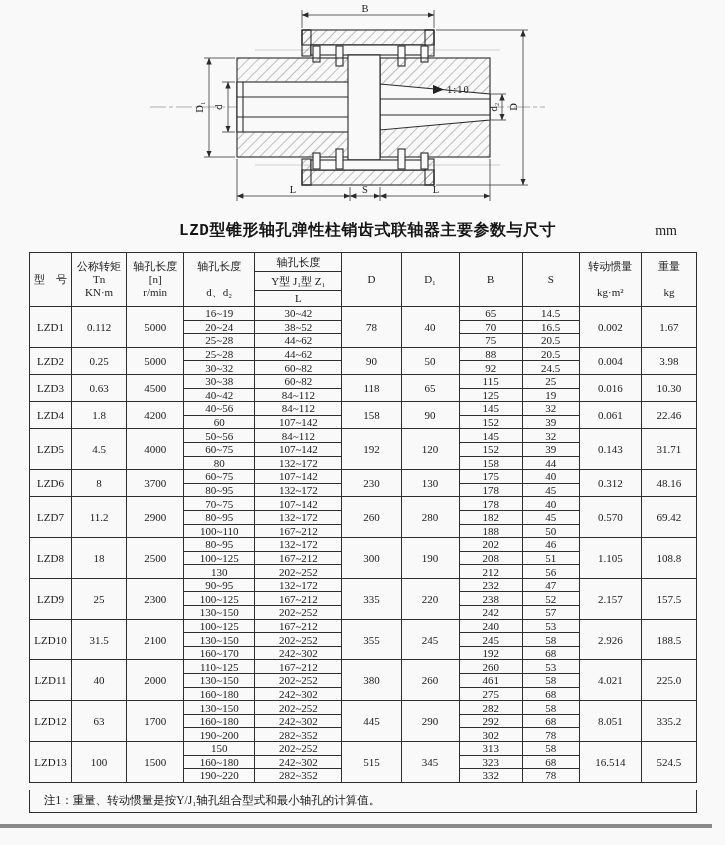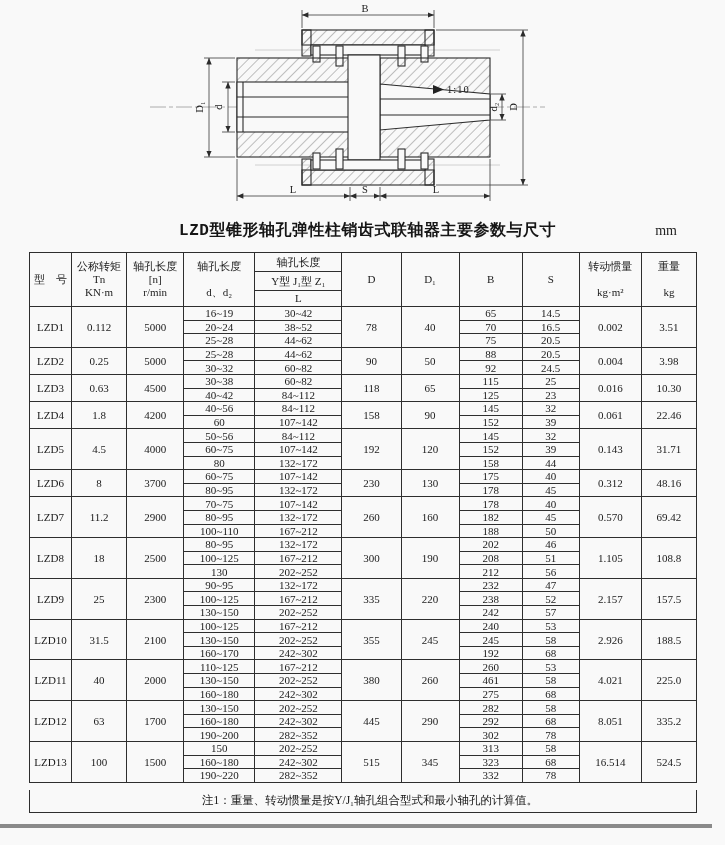--- a/index.html
+++ b/index.html
@@ -31,21 +31,21 @@
   th{font-weight:normal;white-space:pre-line;line-height:13px;}
   thead tr:nth-child(1) th{height:18px;}
   thead tr:nth-child(2) th{height:18px;}
   thead tr:nth-child(3) th{height:15px;}
   td{height:12.6px;}
   
   .notes{
     position:absolute;left:29px;top:790px;width:666px;
     border-left:1px solid #2e2e2e;border-right:1px solid #2e2e2e;
     border-bottom:1px solid #2e2e2e;
-    padding:3px 0 4px 0;background:transparent;text-align:center;
+    padding:3px 0 4px 0;background:transparent;
   }
   .note-line{font-size:11.5px;line-height:15px;color:#161616;}
   .note-line.n1{padding-left:14px;}
   .note-line.n2{padding-left:31px;}
   .page-edge{position:absolute;left:0px;top:824px;width:712px;height:4px;background:#8a8a8a;}
   
   .ln{stroke:#2b2b2b;stroke-width:1.1;fill:none;}
   .dim{stroke:#3a3a3a;stroke-width:.8;fill:none;}
   .faint{stroke:#c7c7c7;stroke-width:.8;fill:none;}
   .hatched{fill:url(#hatch);stroke:#2b2b2b;stroke-width:1.1;}
@@ -220,21 +220,21 @@
             <td rowspan="3">LZD1</td>
             <td rowspan="3">0.112</td>
             <td rowspan="3">5000</td>
             <td>16~19</td>
             <td>30~42</td>
             <td rowspan="3">78</td>
             <td rowspan="3">40</td>
             <td>65</td>
             <td>14.5</td>
             <td rowspan="3">0.002</td>
-            <td rowspan="3">3.51</td>
+            <td rowspan="3">1.67</td>
           </tr>
           <tr>
             <td>20~24</td>
             <td>38~52</td>
             <td>70</td>
             <td>16.5</td>
           </tr>
           <tr>
             <td>25~28</td>
             <td>44~62</td>
@@ -270,21 +270,21 @@
             <td rowspan="2">65</td>
             <td>115</td>
             <td>25</td>
             <td rowspan="2">0.016</td>
             <td rowspan="2">10.30</td>
           </tr>
           <tr>
             <td>40~42</td>
             <td>84~112</td>
             <td>125</td>
-            <td>23</td>
+            <td>19</td>
           </tr>
           <tr>
             <td rowspan="2">LZD4</td>
             <td rowspan="2">1.8</td>
             <td rowspan="2">4200</td>
             <td>40~56</td>
             <td>84~112</td>
             <td rowspan="2">158</td>
             <td rowspan="2">90</td>
             <td>145</td>
@@ -342,21 +342,21 @@
             <td>178</td>
             <td>45</td>
           </tr>
           <tr>
             <td rowspan="3">LZD7</td>
             <td rowspan="3">11.2</td>
             <td rowspan="3">2900</td>
             <td>70~75</td>
             <td>107~142</td>
             <td rowspan="3">260</td>
-            <td rowspan="3">160</td>
+            <td rowspan="3">280</td>
             <td>178</td>
             <td>40</td>
             <td rowspan="3">0.570</td>
             <td rowspan="3">69.42</td>
           </tr>
           <tr>
             <td>80~95</td>
             <td>132~172</td>
             <td>182</td>
             <td>45</td>

